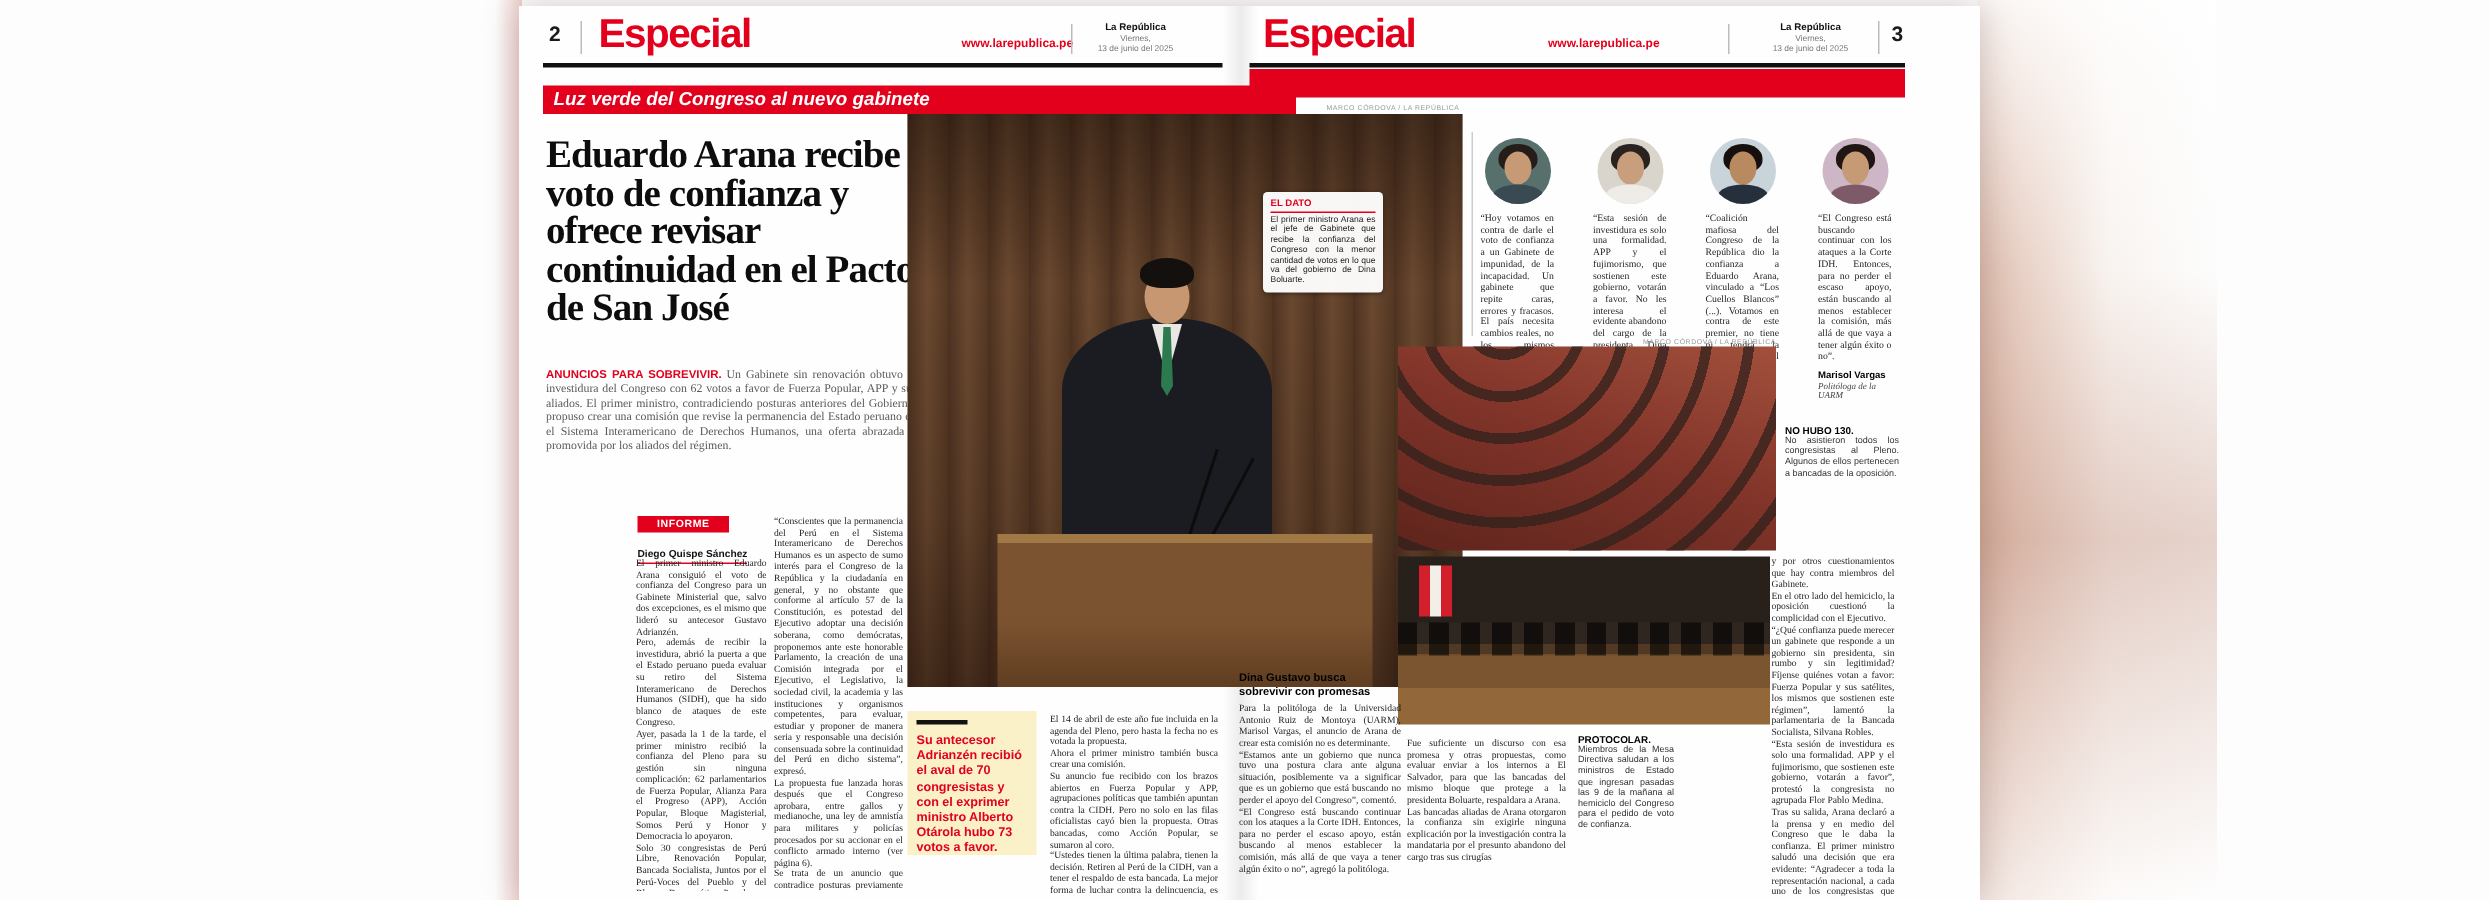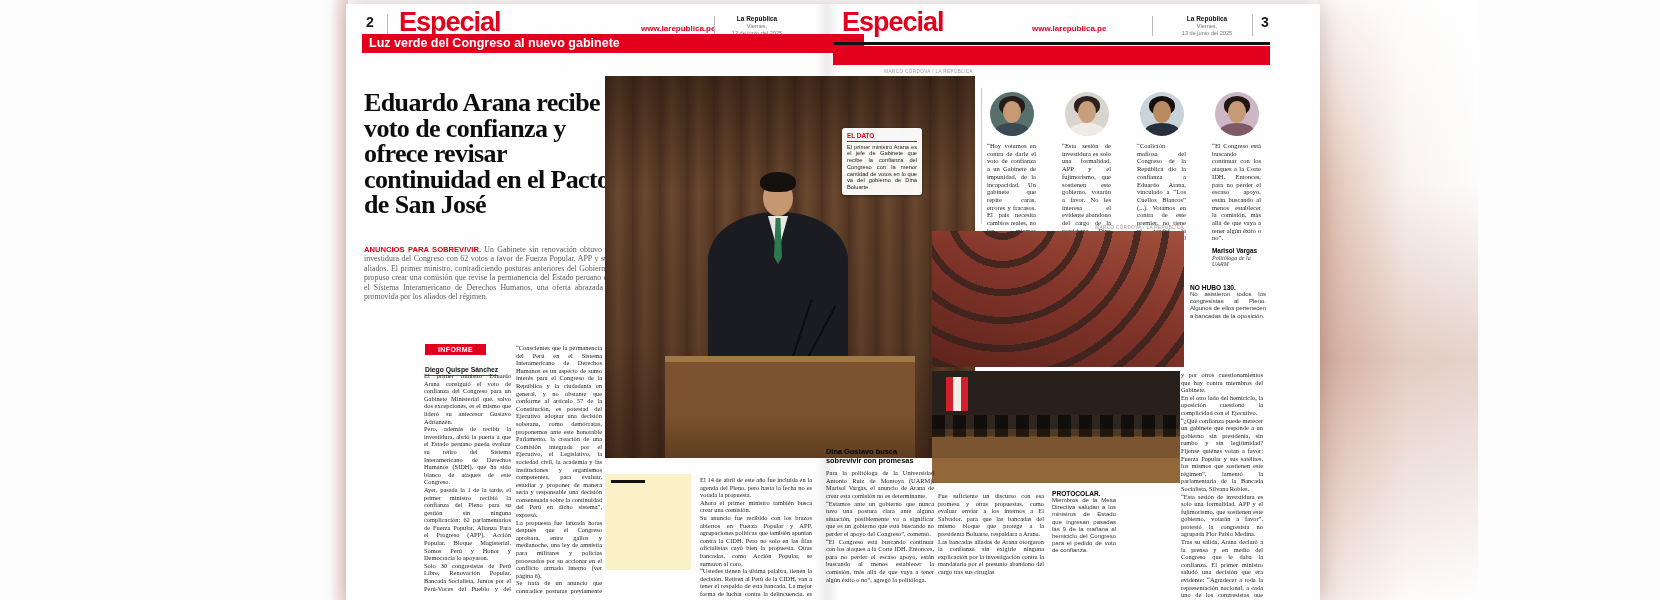--- a/index.html
+++ b/index.html
@@ -115,21 +115,21 @@
 <div class="abs vrule" style="left:387px;top:14px;height:22px;"></div>
 <div class="abs especial" style="left:399px;top:7px;">Especial</div>
 <div class="abs site" style="left:641px;top:24px;">www.larepublica.pe</div>
 <div class="abs vrule" style="left:714px;top:16px;height:20px;"></div>
 <div class="abs masthead" style="left:721px;top:15px;width:72px;">
   <div class="mh">La República</div>
   <div class="dy">Viernes,</div>
   <div class="dt">13 de junio del 2025</div>
 </div>
 <div class="abs hrule" style="left:362px;top:42px;width:453px;"></div>
-<div class="abs banner" style="left:362px;top:34px;width:502px;">Luz verde del Congreso al nuevo gabinete</div>
+<div class="abs banner" style="left:362px;top:57px;width:502px;font-style:italic;">Luz verde del Congreso al nuevo gabinete</div>
 
 <div class="abs especial" style="left:842px;top:7px;">Especial</div>
 <div class="abs site" style="left:1032px;top:24px;">www.larepublica.pe</div>
 <div class="abs vrule" style="left:1152px;top:16px;height:20px;"></div>
 <div class="abs masthead" style="left:1168px;top:15px;width:78px;">
   <div class="mh">La República</div>
   <div class="dy">Viernes,</div>
   <div class="dt">13 de junio del 2025</div>
 </div>
 <div class="abs vrule" style="left:1252px;top:14px;height:22px;"></div>
@@ -171,20 +171,21 @@
   <div class="abs pm-mic2"></div>
   <div class="abs pm-podium"></div>
 </div>
 <div class="abs eldato" style="left:842px;top:128px;width:80px;">
   <div class="t">EL DATO</div>
   <div class="x">El primer ministro Arana es el jefe de Gabinete que recibe la confianza del Congreso con la menor cantidad de votos en lo que va del gobierno de Dina Boluarte.</div>
 </div>
 
 <div class="abs pullbox" style="left:605px;top:474px;width:86px;height:96px;">
   <div class="bar"></div>
+  <div class="x">Su antecesor Adrianzén recibió el aval de 70 congresistas y con el exprimer ministro Alberto Otárola hubo 73 votos a favor.</div>
 </div>
 <div class="abs col" style="left:700px;top:476px;width:112px;height:120px;">El 14 de abril de este año fue incluida en la agenda del Pleno, pero hasta la fecha no es votada la propuesta.
 Ahora el primer ministro también busca crear una comisión.
 Su anuncio fue recibido con los brazos abiertos en Fuerza Popular y APP, agrupaciones políticas que también apuntan contra la CIDH. Pero no solo en las filas oficialistas cayó bien la propuesta. Otras bancadas, como Acción Popular, se sumaron al coro.
 “Ustedes tienen la última palabra, tienen la decisión. Retiren al Perú de la CIDH, van a tener el respaldo de esta bancada. La mejor forma de luchar contra la delincuencia, es la manodura”, dijo el vocero accionpopulista Elvis Vergara.</div>
 
 <div class="abs vrule" style="left:981px;top:88px;height:136px;background:#ccc;"></div>
 
 <div class="abs quote" style="left:987px;top:92px;">
   <div class="portrait p1">

